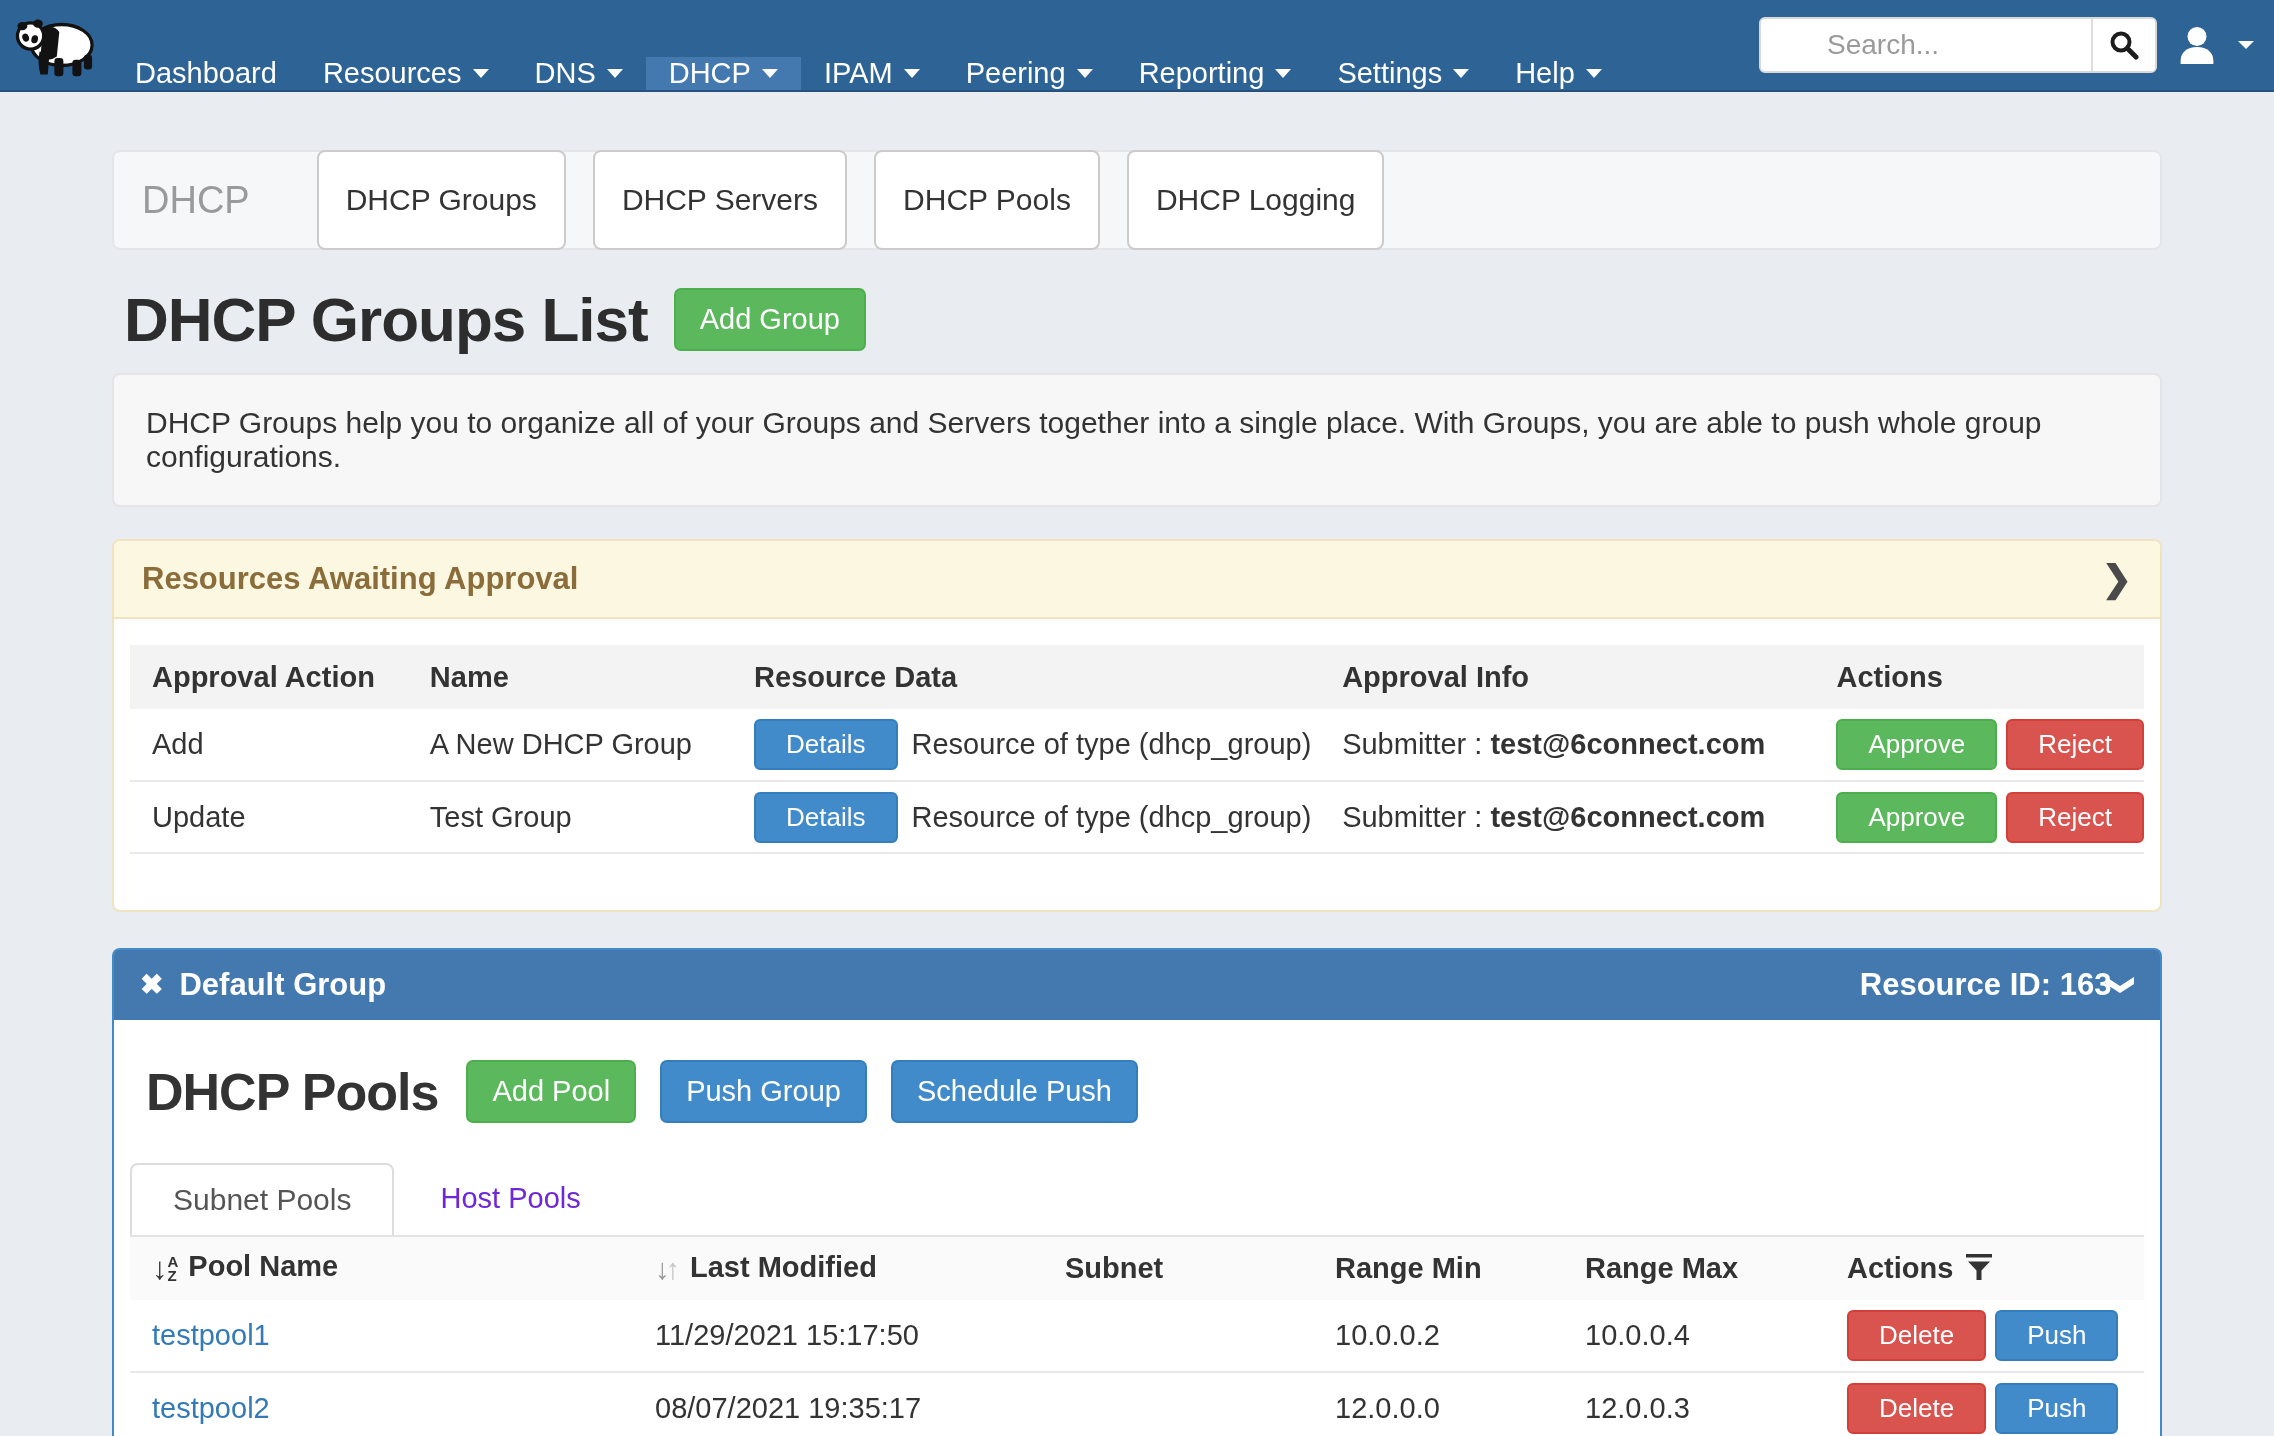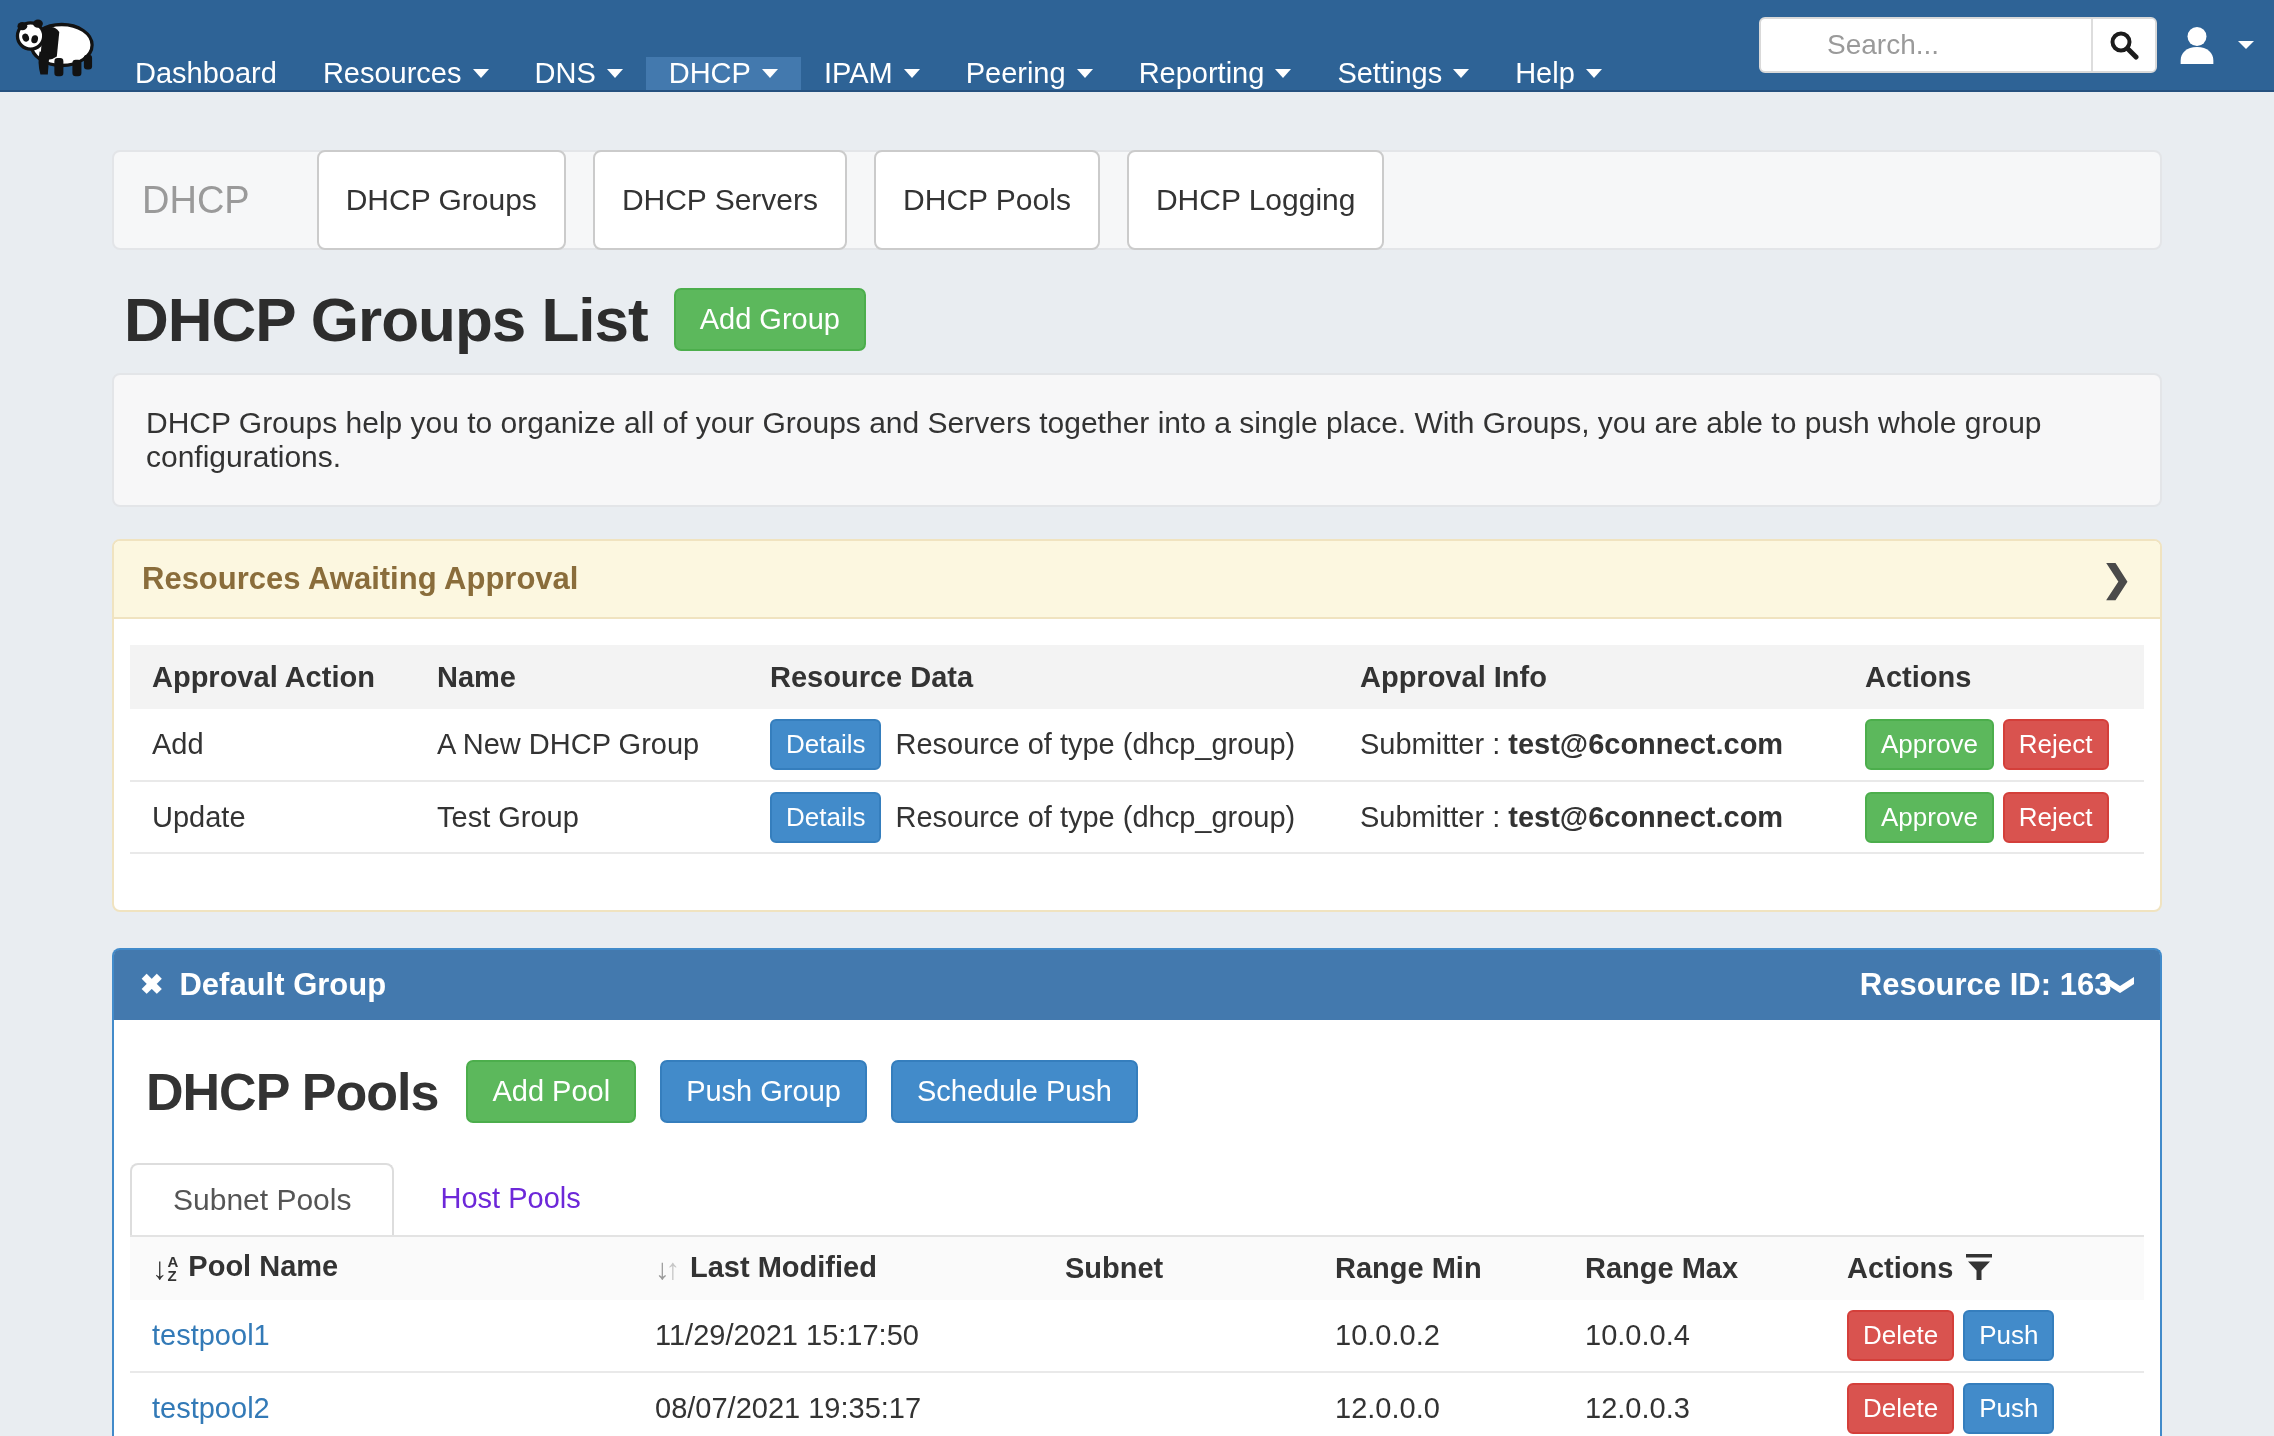--- a/index.html
+++ b/index.html
@@ -57,21 +57,21 @@
   }
 
   .page-title-row { margin-top:34px; display:flex; align-items:center; gap:26px; padding-left:12px; }
   h1.page-title { font-size:62px; font-weight:600; color:#2d2d2d; letter-spacing:-1px; }
 
   .btn { border:none; border-radius:7px; color:#fff; cursor:pointer; font-family:"Liberation Sans", sans-serif; }
   .btn-success { background:#5cb85c; border:2px solid #4cae4c; }
   .btn-primary { background:#428bca; border:2px solid #357ebd; }
   .btn-danger  { background:#d9534f; border:2px solid #d43f3a; }
   .btn-lg { font-size:29px; padding:13px 24px; }
-  .btn-sm { font-size:26px; padding:8px 14px; border-radius:6px; }
+  .btn-sm { font-size:26px; padding:8px 30px; border-radius:6px; }
 
   .description-panel {
     margin-top:18px; background:#f7f7f8; border:2px solid #e3e5e8; border-radius:8px;
     padding:31px 32px; font-size:30px; color:#333;
   }
 
   
   .approval-panel { margin-top:32px; background:#fff; border:2px solid #f0e3c0; border-radius:8px; }
   .approval-heading {
     background:#fcf7e0; height:78px; display:flex; align-items:center;

